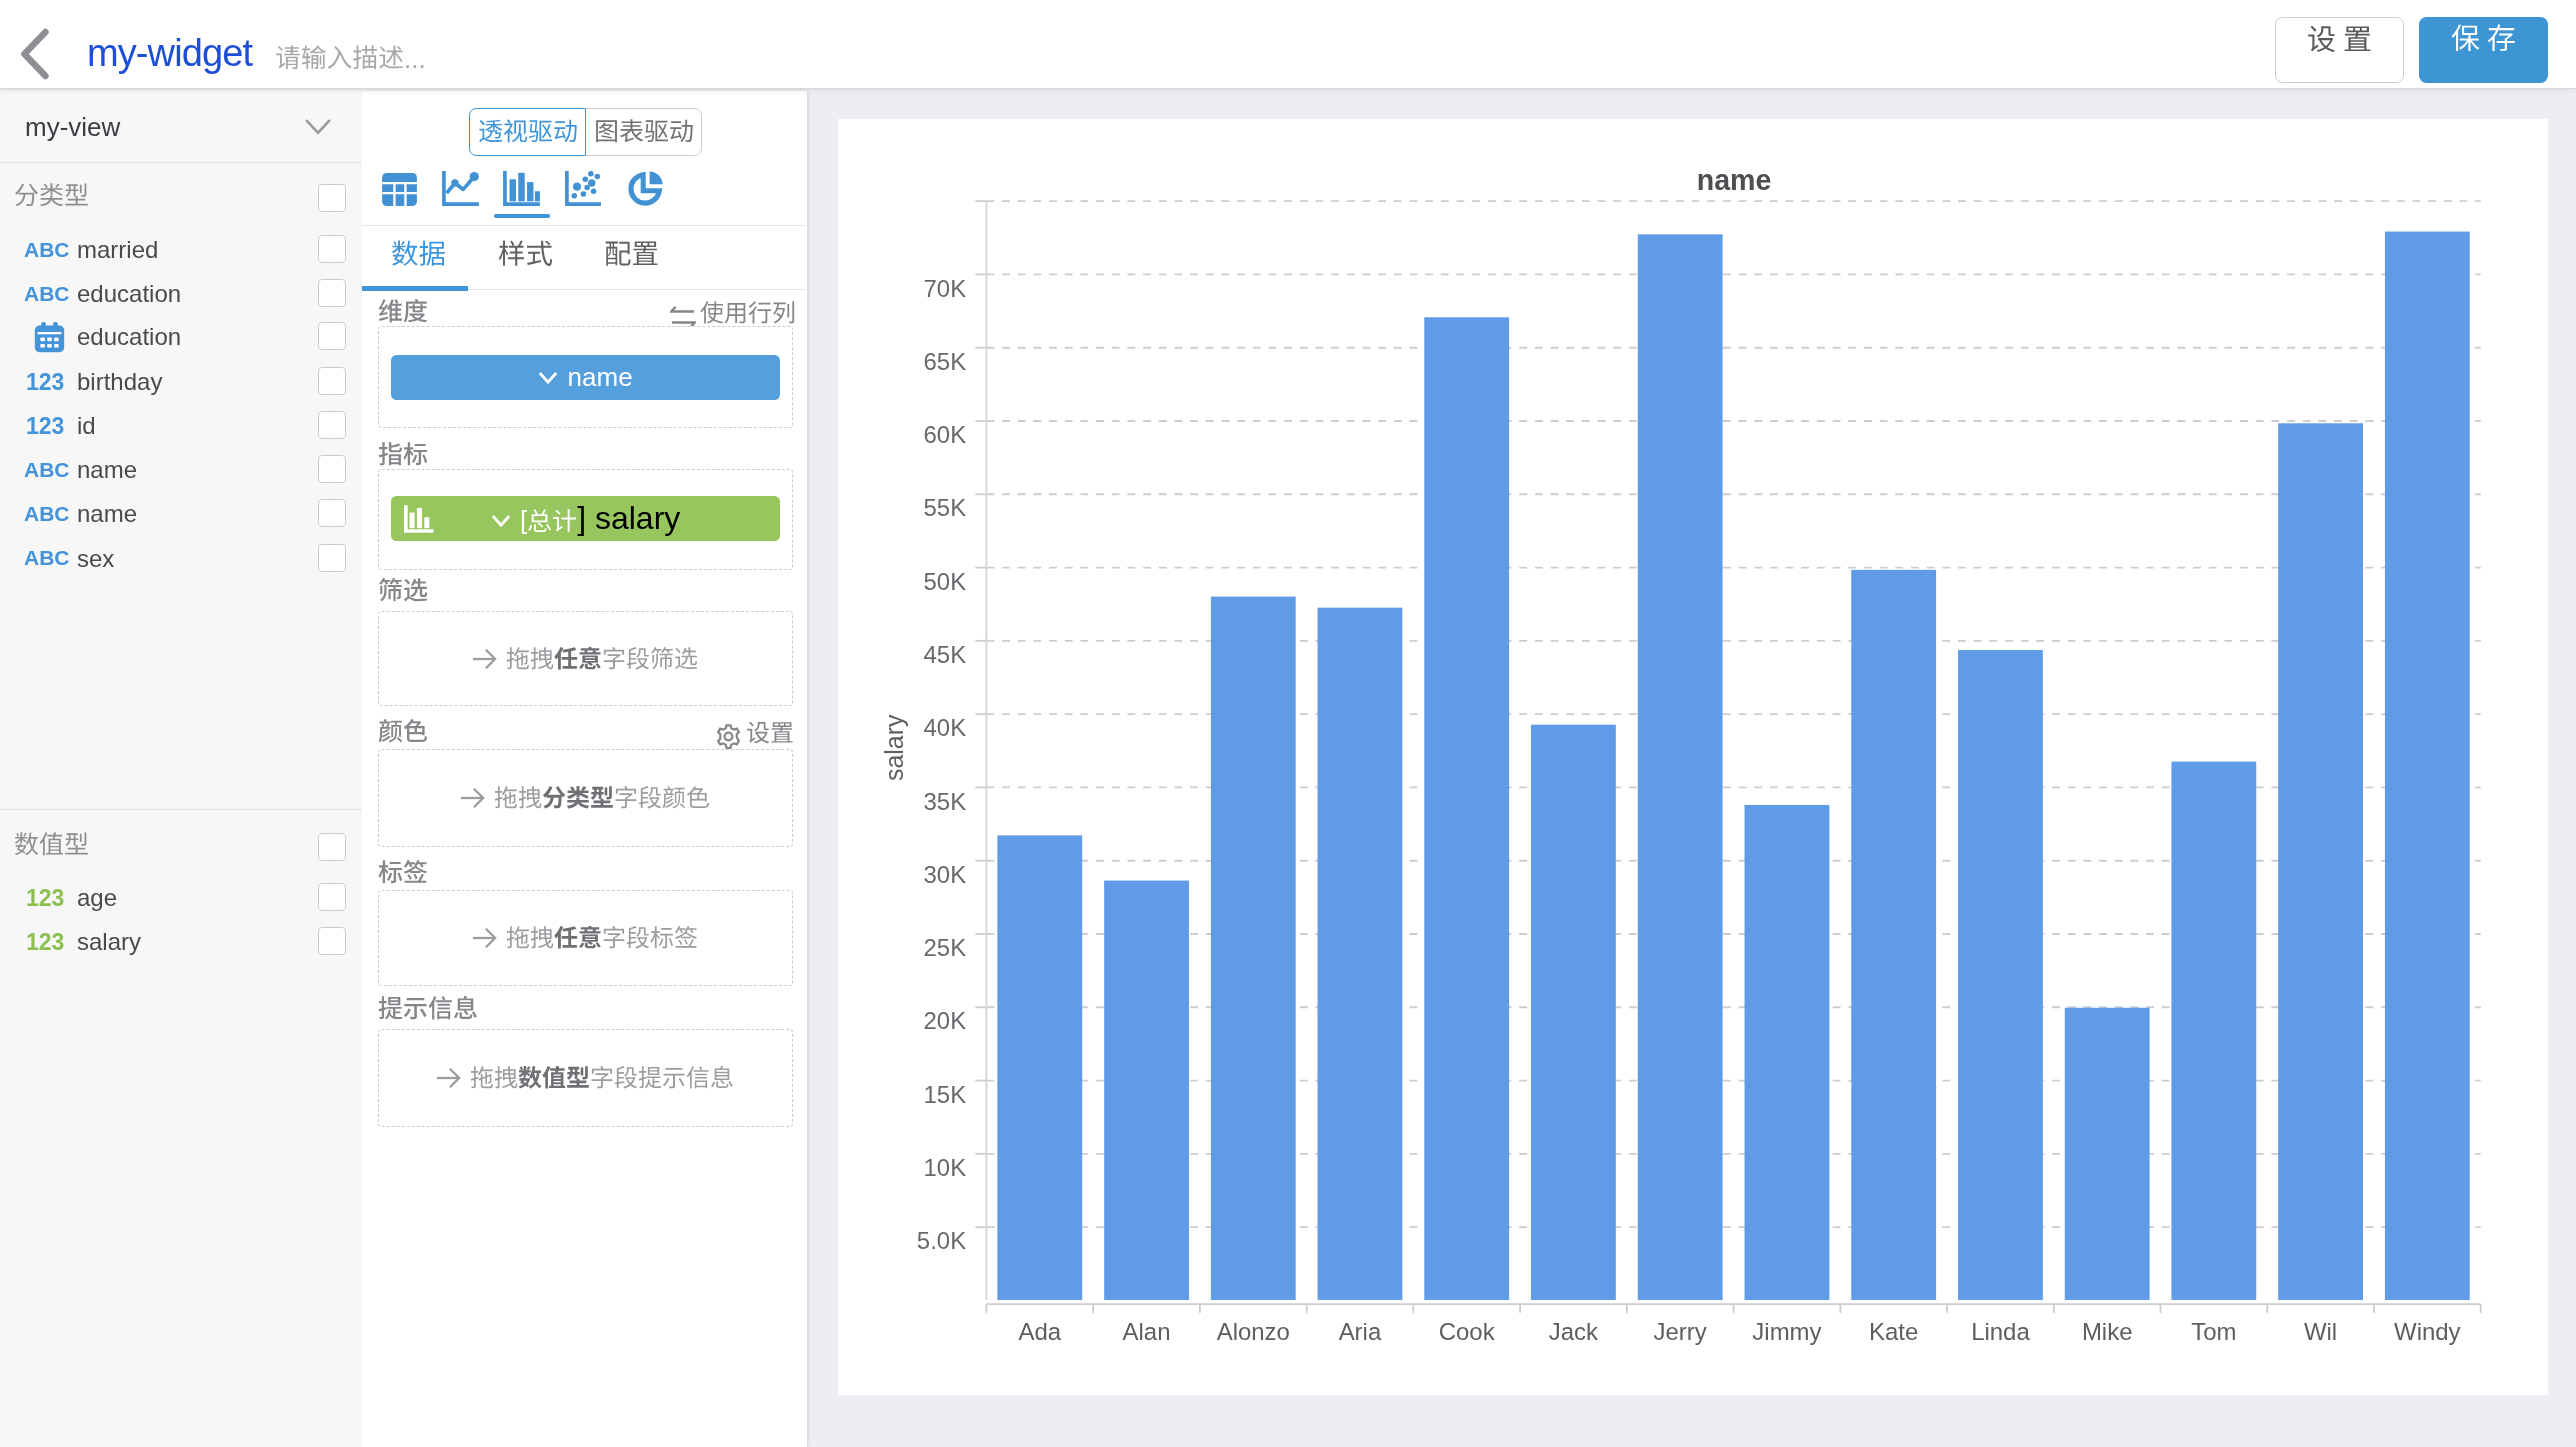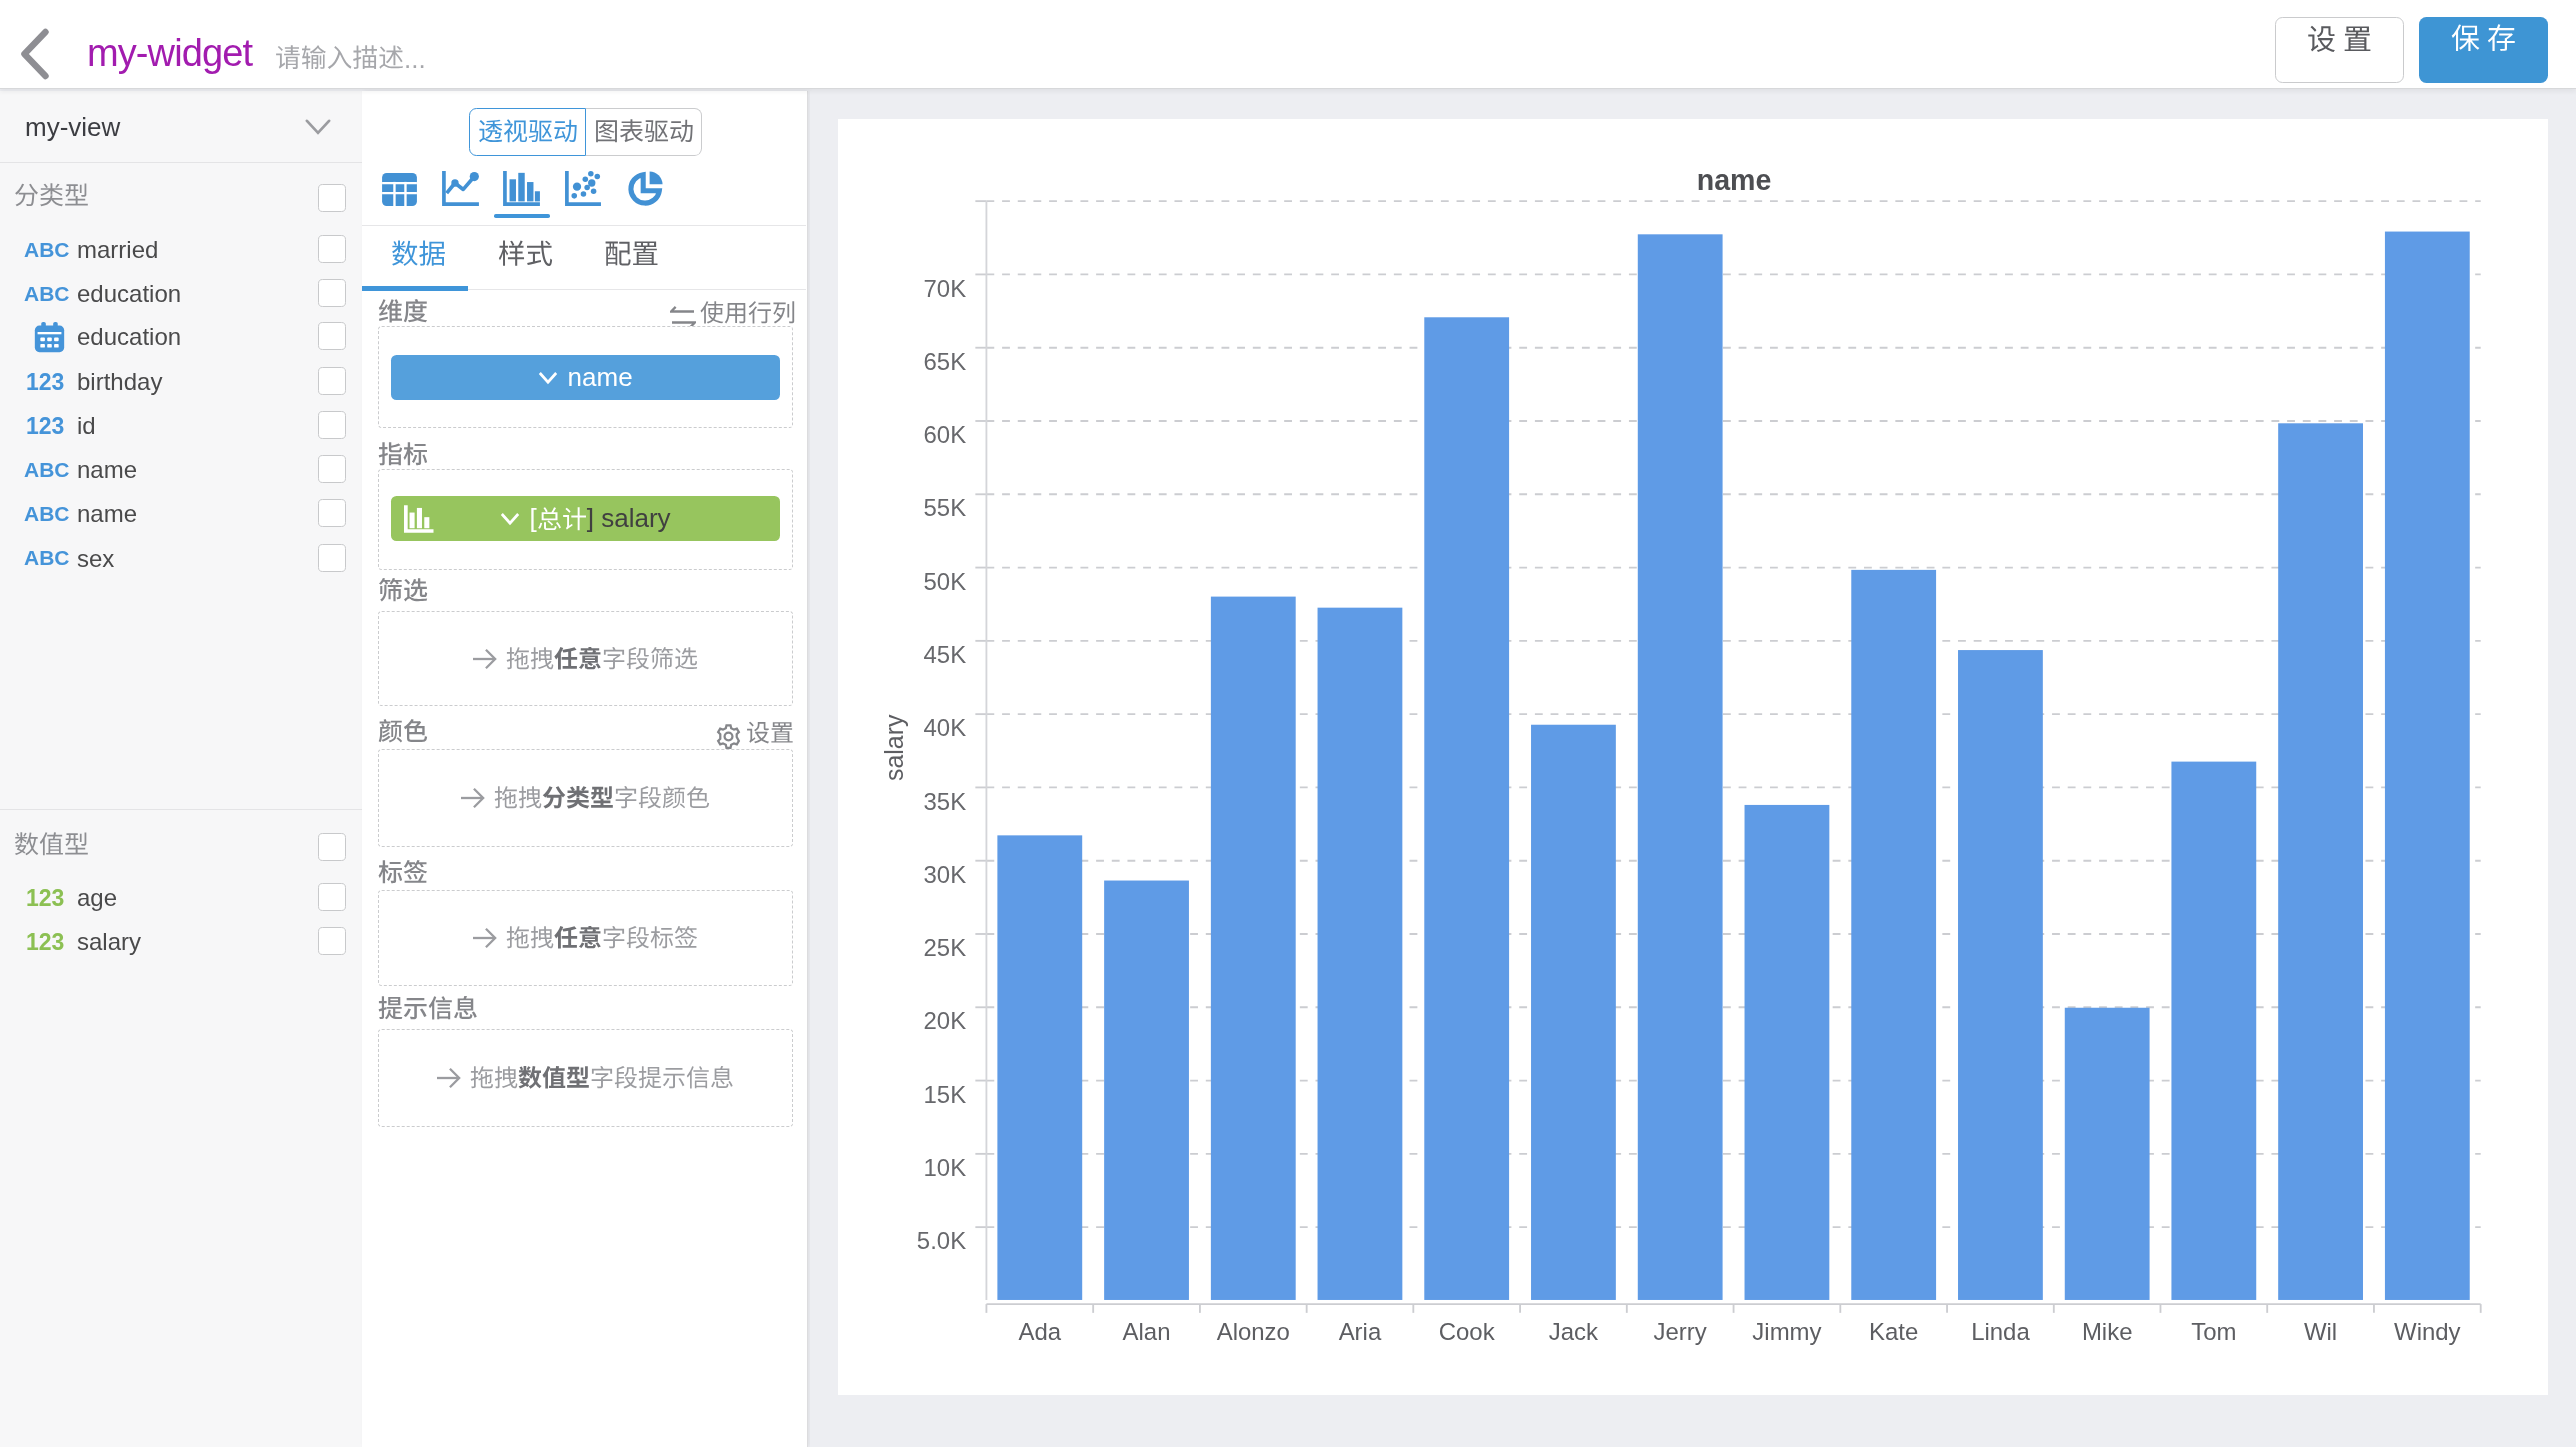--- a/index.html
+++ b/index.html
@@ -13,21 +13,21 @@
 .fieldtxt{position:absolute;font-size:24px;color:#4a4a4b;line-height:28px}
 .abc{position:absolute;font-size:21px;font-weight:bold;color:#4594d9;letter-spacing:0px}
 .n123{position:absolute;font-size:23px;font-weight:bold;color:#4594d9}
 .dash{position:absolute;border:1.8px dashed #cbccce;border-radius:3.7px;background:#fff}
 .droptxt{position:absolute;width:415px;text-align:center;font-size:24px;color:#9b9ca0}
 </style></head><body>
 <div id="header">
     <svg class="abs" style="left:18.4px;top:28px" width="33" height="52" viewBox="0 0 36 56">
       <path d="M30 4 L7 28 L30 52" fill="none" stroke="#8e8e93" stroke-width="7" stroke-linecap="round" stroke-linejoin="round"></path>
     </svg>
-    <div class="abs" style="left:87px;top:32px;font-size:38px;color:#a21caf;letter-spacing:-0.9px">my-widget</div>
+    <div class="abs" style="left:87px;top:32px;font-size:38px;color:#1d4ed8;letter-spacing:-0.9px">my-widget</div>
     <div class="abs" style="left:275px;top:44px"><svg style="display:inline-block" width="129" height="26" viewBox="0 0 5000 1000" fill="#a6a7ab">
         <path transform="translate(0,850) scale(1,-1)" d="M107 772C159 725 225 659 256 617L307 670C276 711 208 773 155 818ZM42 526V454H192V88C192 44 162 14 144 2C157 -13 177 -44 184 -62C198 -41 224 -20 393 110C385 125 373 154 368 174L264 96V526ZM494 212H808V130H494ZM494 265V342H808V265ZM614 840V762H382V704H614V640H407V585H614V516H352V458H960V516H688V585H899V640H688V704H929V762H688V840ZM424 400V-79H494V75H808V5C808 -7 803 -11 790 -12C776 -13 728 -13 677 -11C687 -29 696 -57 699 -76C770 -76 816 -76 843 -64C872 -53 880 -33 880 4V400Z"></path>
         <path transform="translate(1000,850) scale(1,-1)" d="M734 447V85H793V447ZM861 484V5C861 -6 857 -9 846 -10C833 -10 793 -10 747 -9C757 -27 765 -54 767 -71C826 -71 866 -70 890 -60C915 -49 922 -31 922 5V484ZM71 330C79 338 108 344 140 344H219V206C152 190 90 176 42 167L59 96L219 137V-79H285V154L368 176L362 239L285 221V344H365V413H285V565H219V413H132C158 483 183 566 203 652H367V720H217C225 756 231 792 236 827L166 839C162 800 157 759 150 720H47V652H137C119 569 100 501 91 475C77 430 65 398 48 393C56 376 67 344 71 330ZM659 843C593 738 469 639 348 583C366 568 386 545 397 527C424 541 451 557 477 574V532H847V581C872 566 899 551 926 537C935 557 956 581 974 596C869 641 774 698 698 783L720 816ZM506 594C562 635 615 683 659 734C710 678 765 633 826 594ZM614 406V327H477V406ZM415 466V-76H477V130H614V-1C614 -10 612 -12 604 -13C594 -13 568 -13 537 -12C546 -30 554 -57 556 -74C599 -74 630 -74 651 -63C672 -52 677 -33 677 -1V466ZM477 269H614V187H477Z"></path>
         <path transform="translate(2000,850) scale(1,-1)" d="M295 755C361 709 412 653 456 591C391 306 266 103 41 -13C61 -27 96 -58 110 -73C313 45 441 229 517 491C627 289 698 58 927 -70C931 -46 951 -6 964 15C631 214 661 590 341 819Z"></path>
         <path transform="translate(3000,850) scale(1,-1)" d="M748 840V696H569V840H497V696H358V628H497V497H569V628H748V497H820V628H952V696H820V840ZM471 181H622V40H471ZM471 247V385H622V247ZM844 181V40H690V181ZM844 247H690V385H844ZM402 452V-78H471V-27H844V-73H916V452ZM163 839V638H42V568H163V348C112 332 65 319 28 309L47 235L163 273V14C163 0 158 -4 146 -4C134 -5 95 -5 51 -4C61 -24 70 -55 73 -73C136 -74 175 -71 199 -59C224 -48 233 -27 233 14V296L343 332L333 401L233 370V568H340V638H233V839Z"></path>
         <path transform="translate(4000,850) scale(1,-1)" d="M711 784C756 747 812 693 838 659L896 699C869 733 812 784 767 819ZM68 763C122 706 188 629 217 579L280 619C249 669 182 744 127 798ZM592 830V645H320V574H555C498 424 402 275 302 198C319 185 343 159 355 142C445 219 531 352 592 496V67H666V491C755 388 844 268 885 185L945 228C894 323 780 466 678 574H939V645H666V830ZM266 483H48V413H194V110C148 94 95 52 41 1L89 -62C142 -1 194 52 231 52C254 52 285 23 327 -1C397 -41 482 -51 600 -51C695 -51 869 -45 941 -40C942 -20 954 16 962 35C865 24 717 17 602 17C495 17 408 24 344 60C309 79 286 97 266 107Z"></path>
       </svg><span style="font-size:26px;color:#a6a7ab;vertical-align:2.8px">...</span></div>
     <div class="abs" style="left:2275px;top:16.6px;width:129px;height:66px;border:1.8px solid #cacbcd;border-radius:7.4px;background:#fff;text-align:center;line-height:63px"><svg style="display:inline-block" width="29" height="29" viewBox="0 0 1000 1000" fill="#595a5e">
         <path transform="translate(0,850) scale(1,-1)" d="M122 776C175 729 242 662 273 619L324 672C292 713 225 778 171 822ZM43 526V454H184V95C184 49 153 16 134 4C148 -11 168 -42 175 -60C190 -40 217 -20 395 112C386 127 374 155 368 175L257 94V526ZM491 804V693C491 619 469 536 337 476C351 464 377 435 386 420C530 489 562 597 562 691V734H739V573C739 497 753 469 823 469C834 469 883 469 898 469C918 469 939 470 951 474C948 491 946 520 944 539C932 536 911 534 897 534C884 534 839 534 828 534C812 534 810 543 810 572V804ZM805 328C769 248 715 182 649 129C582 184 529 251 493 328ZM384 398V328H436L422 323C462 231 519 151 590 86C515 38 429 5 341 -15C355 -31 371 -61 377 -80C474 -54 566 -16 647 39C723 -17 814 -58 917 -83C926 -62 947 -32 963 -16C867 4 781 39 708 86C793 160 861 256 901 381L855 401L842 398Z"></path>
       </svg><span style="display:inline-block;width:7.4px"></span><svg style="display:inline-block" width="29" height="29" viewBox="0 0 1000 1000" fill="#595a5e">
@@ -202,21 +202,21 @@
     <div class="abs" style="left:29px;top:405px;width:389px;height:45px;background:#97c55e;border-radius:5.5px;text-align:center;line-height:45px"><svg class="abs" style="left:13px;top:9.2px" width="29.5" height="28" viewBox="0 0 32 30">
         <path d="M2 0 L2 28 L32 28" fill="none" stroke="#fff" stroke-width="4"></path>
         <rect x="6" y="8" width="5.5" height="17" fill="#fff"></rect>
         <rect x="14" y="3" width="5.5" height="22" fill="#fff"></rect>
         <rect x="22" y="13" width="5.5" height="12" fill="#fff"></rect>
       </svg><svg style="vertical-align:1.8px;margin-right:9.2px" width="20" height="14" viewBox="0 0 22 15">
         <path d="M2 2 L11 12 L20 2" fill="none" stroke="#fff" stroke-width="3"></path>
       </svg><span style="font-size:26px;color:#fff;vertical-align:0.9px">[</span><svg style="vertical-align:-3.7px;display:inline-block" width="50" height="25" viewBox="0 0 2000 1000" fill="#fff">
         <path transform="translate(0,850) scale(1,-1)" d="M759 214C816 145 875 52 897 -10L958 28C936 91 875 180 816 247ZM412 269C478 224 554 153 591 104L647 152C609 199 532 267 465 311ZM281 241V34C281 -47 312 -69 431 -69C455 -69 630 -69 656 -69C748 -69 773 -41 784 74C762 78 730 90 713 101C707 13 700 -1 650 -1C611 -1 464 -1 435 -1C371 -1 360 5 360 35V241ZM137 225C119 148 84 60 43 9L112 -24C157 36 190 130 208 212ZM265 567H737V391H265ZM186 638V319H820V638H657C692 689 729 751 761 808L684 839C658 779 614 696 575 638H370L429 668C411 715 365 784 321 836L257 806C299 755 341 685 358 638Z"></path>
         <path transform="translate(1000,850) scale(1,-1)" d="M137 775C193 728 263 660 295 617L346 673C312 714 241 778 186 823ZM46 526V452H205V93C205 50 174 20 155 8C169 -7 189 -41 196 -61C212 -40 240 -18 429 116C421 130 409 162 404 182L281 98V526ZM626 837V508H372V431H626V-80H705V431H959V508H705V837Z"></path>
-      </svg><span style="font-size:26px;color:#404040;vertical-align:0.9px">] salary</span></div>
+      </svg><span style="font-size:32px;color:#000000;vertical-align:0.9px">] salary</span></div>
     <div class="abs" style="left:15.7px;top:487px"><svg style="display:inline-block" width="50" height="25" viewBox="0 0 2000 1000" fill="#85868a">
         <path transform="translate(0,850) scale(1,-1)" d="M253 581V360C253 226 236 82 87 -24C108 -38 139 -66 153 -85C317 35 338 202 338 359V581ZM90 526V207H173V526ZM421 412V3H506V331H617V-83H704V331H821V97C821 88 819 84 809 84C800 84 773 84 741 85C751 62 761 29 764 4C816 4 853 5 879 19C905 33 911 56 911 96V412H704V486H947V566H390V486H617V412ZM196 850C163 766 103 682 36 630C59 619 98 598 116 584C150 615 185 656 216 702H263C286 665 308 621 318 593L401 622C393 644 377 674 360 702H493V769H256C266 788 276 808 284 828ZM592 850C567 771 519 692 462 642C485 630 523 604 541 589C570 619 599 658 625 702H685C714 665 743 621 757 591L837 628C827 649 809 676 788 702H948V769H659C668 789 675 809 682 829Z"></path>
         <path transform="translate(1000,850) scale(1,-1)" d="M53 760C110 711 178 641 207 593L284 652C252 700 184 767 125 813ZM436 814C412 726 370 638 316 580C338 570 377 545 394 530C417 558 440 592 460 631H598V497H319V414H492C477 298 439 210 294 159C315 141 341 105 352 81C520 148 569 263 587 414H674V207C674 118 692 90 776 90C792 90 848 90 865 90C932 90 956 123 966 253C939 259 900 274 882 290C880 191 875 178 855 178C843 178 800 178 791 178C770 178 767 181 767 207V414H954V497H692V631H913V711H692V840H598V711H497C508 738 517 766 525 794ZM260 460H51V372H169V89C127 67 82 33 40 -6L103 -89C158 -26 212 28 250 28C272 28 302 -1 343 -25C409 -63 490 -75 608 -75C705 -75 866 -69 943 -64C944 -38 959 9 969 34C871 22 717 14 609 14C504 14 419 20 357 57C311 84 288 108 260 112Z"></path>
       </svg></div>
     <div class="dash" style="left:15.7px;top:520px;width:415px;height:95px"></div>
     <div class="droptxt" style="left:15.7px;top:554px"><svg style="vertical-align:-3.7px;margin-right:7.4px" width="26" height="24" viewBox="0 0 28 26">
         <g fill="none" stroke="#9b9ca0" stroke-width="2.5">
           <line x1="1" y1="13" x2="25" y2="13"></line>
           <path d="M15 3 L25 13 L15 23"></path>
         </g>

